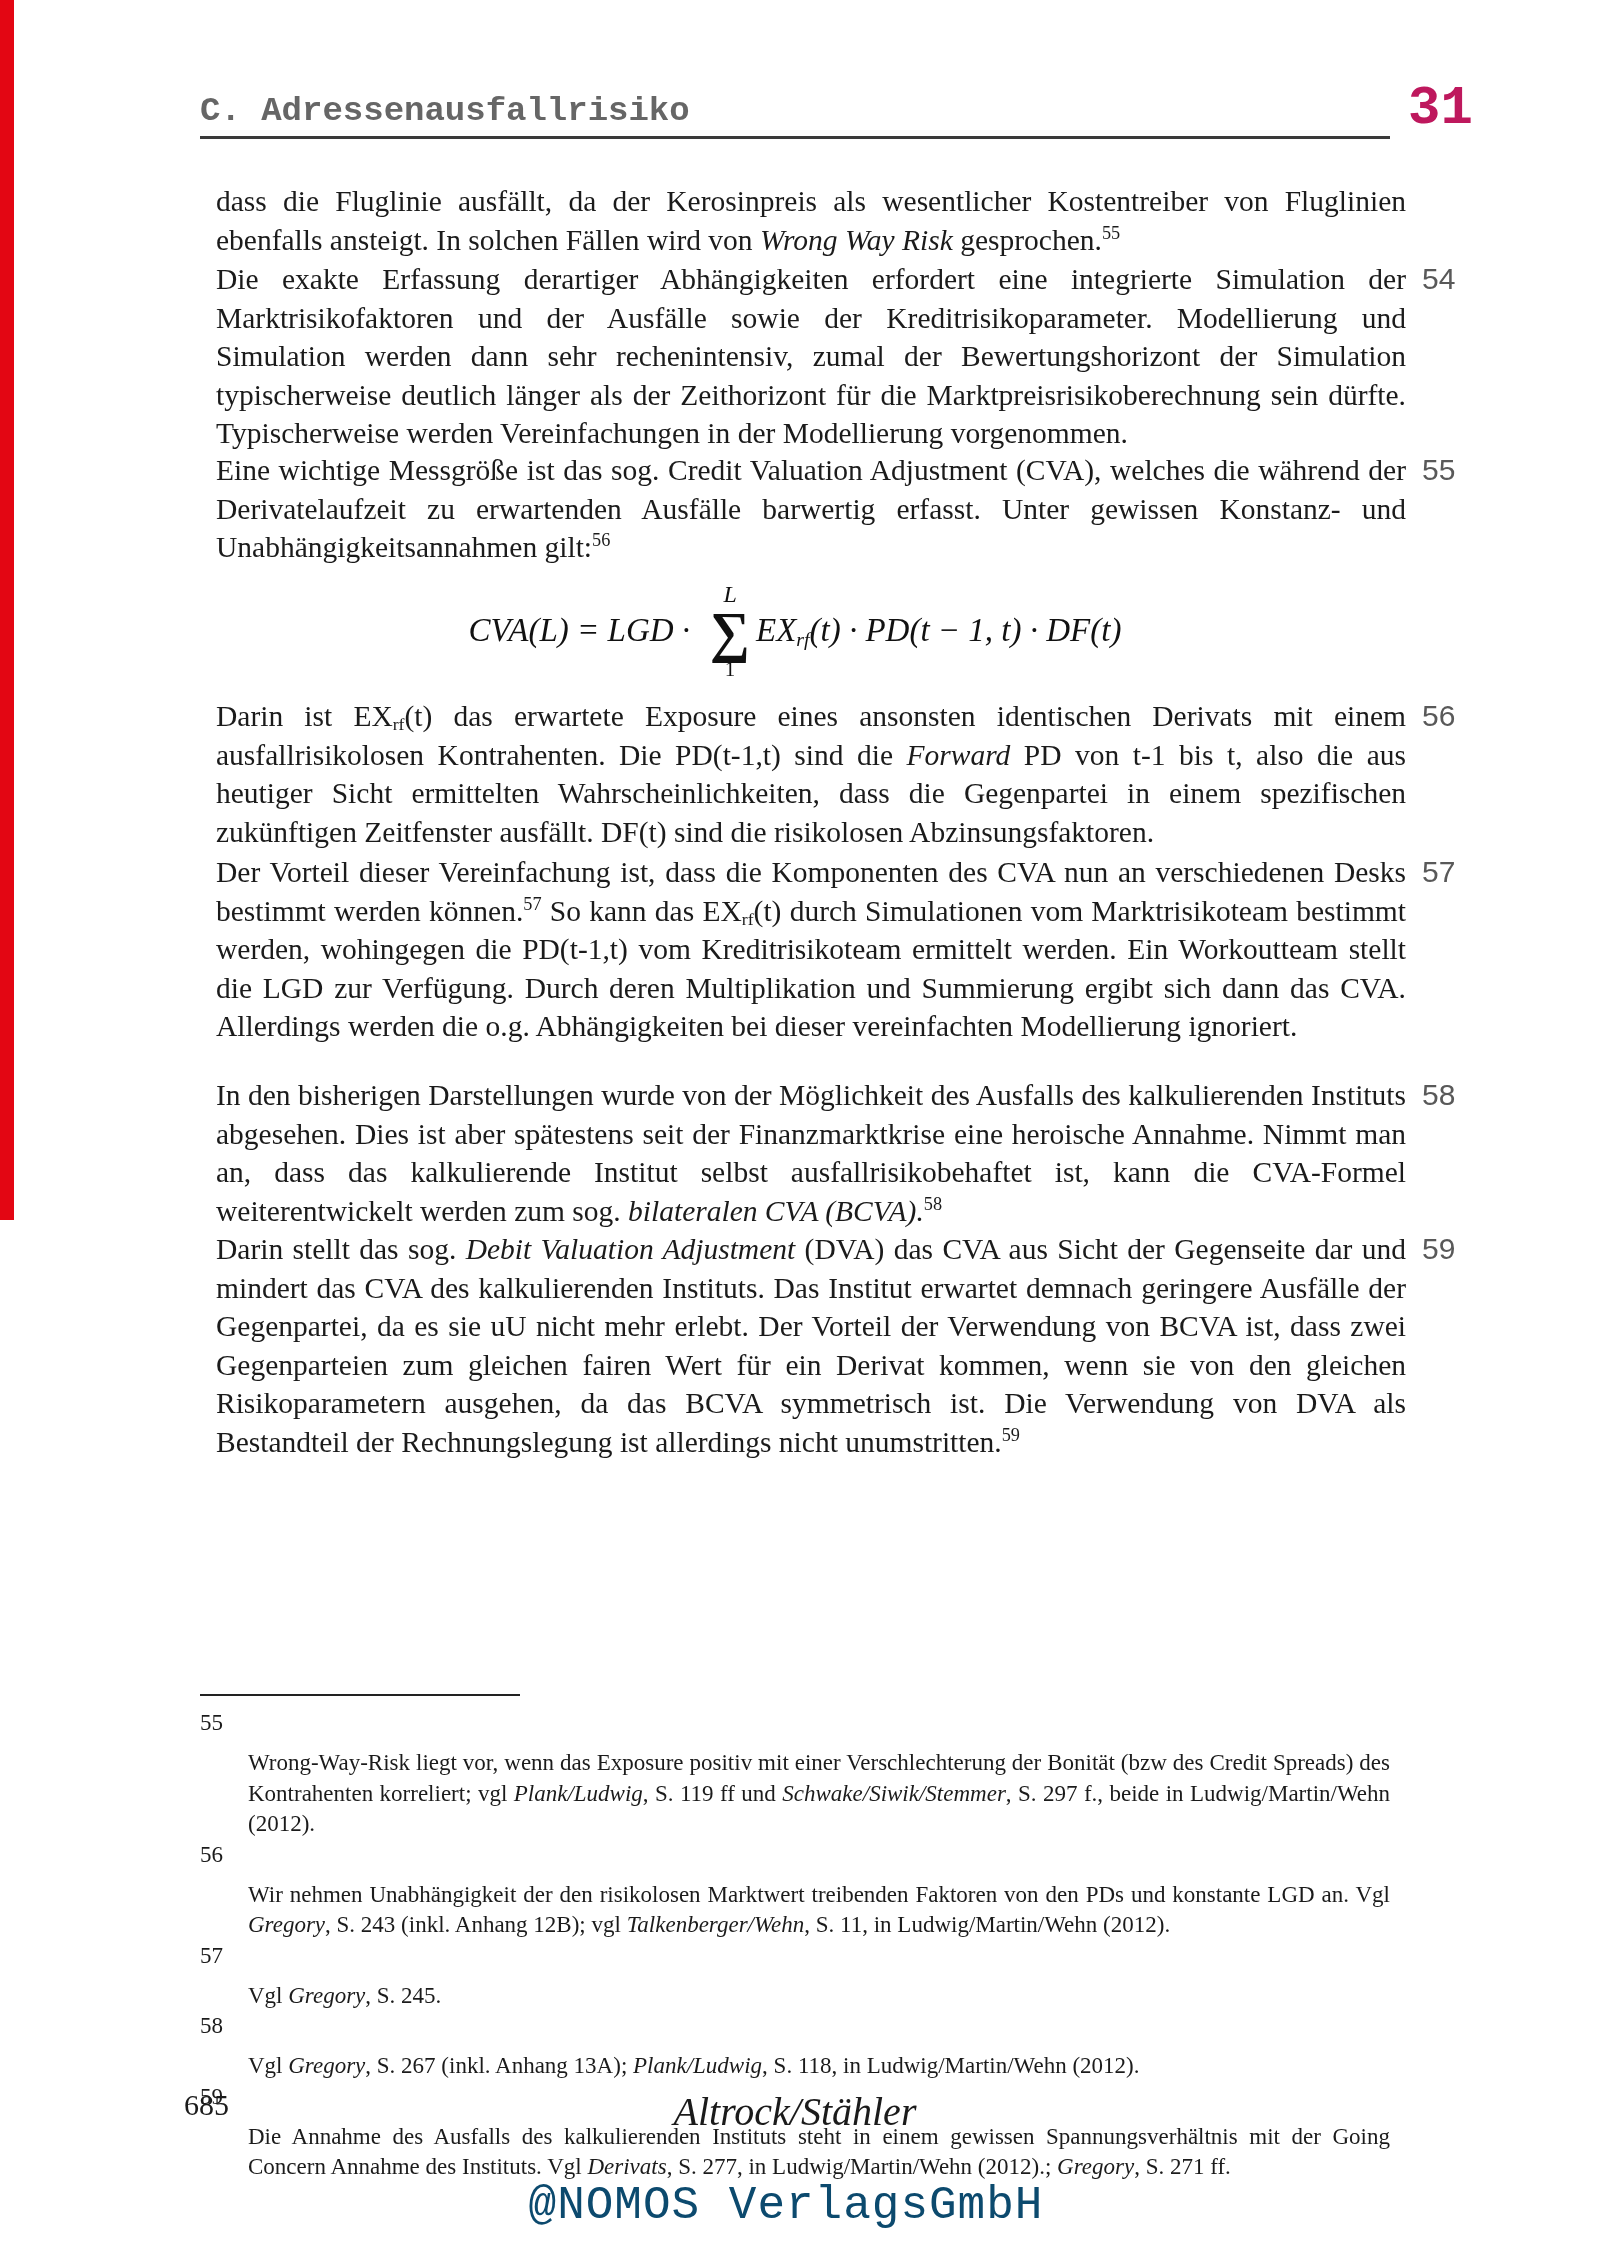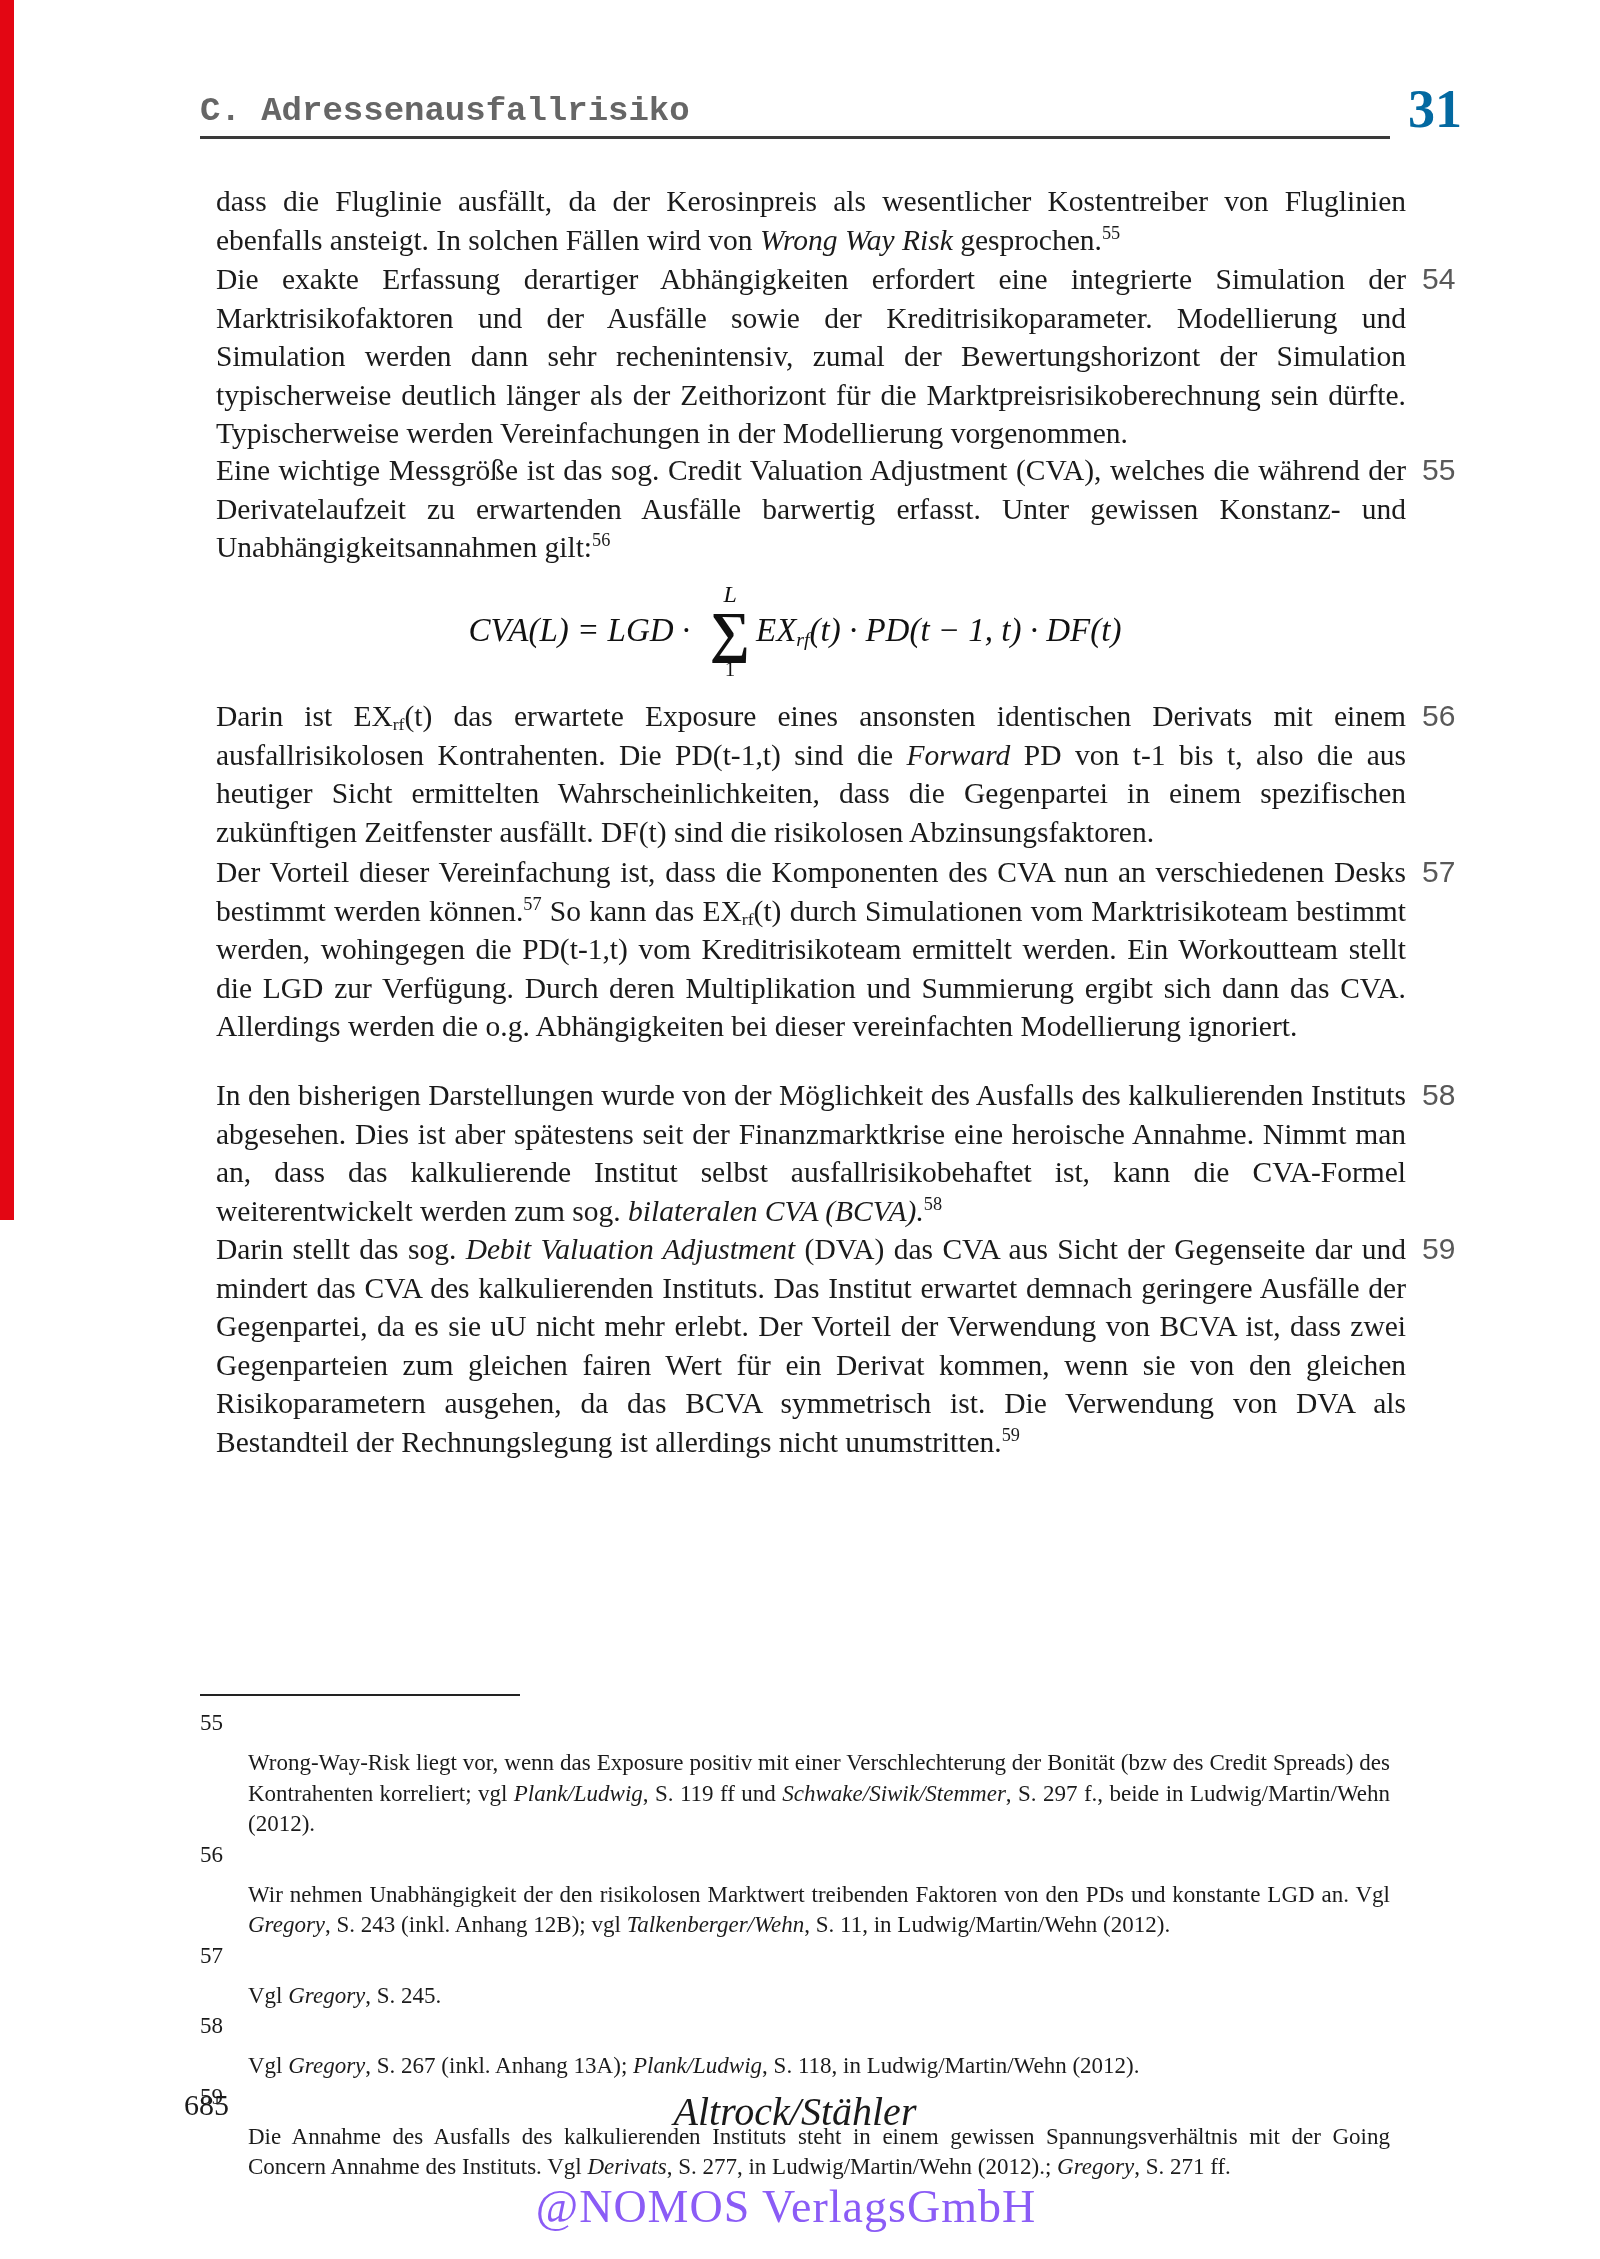--- a/index.html
+++ b/index.html
@@ -6,21 +6,21 @@
   body{width:1600px;height:2259px;position:relative;background:#ffffff;
        font-family:"Liberation Serif",serif;color:#1b1b1b;overflow:hidden;}
 
   
   .red-bar{position:absolute;left:0;top:0;width:14px;height:1220px;}
 
   
   .header-title{position:absolute;left:200px;top:92px;width:1190px;
        font-family:Liberation Mono, monospace;font-weight:bold;font-size:34px;color:#666666;}
   .header-pagenum{position:absolute;left:1408px;top:78px;width:90px;
-       font-family:Liberation Serif, serif;font-weight:bold;font-size:54px;color:#0369a1;}
+       font-family:Liberation Mono, monospace;font-weight:bold;font-size:54px;color:#be185d;}
   .header-rule{position:absolute;left:200px;top:136px;width:1190px;height:2.5px;background:#3a3a3a;}
 
   
   #content{position:absolute;left:200px;top:0;width:1190px;}
   .para-row{position:absolute;width:1190px;}
   .para-text{width:1190px;font-size:29.5px;line-height:38.5px;text-align:justify;margin-left:16px;}
   .para-text em{font-style:italic;}
   .para-text sup, .fn-text sup{font-size:0.62em;line-height:0;vertical-align:super;}
   .para-text sub, .formula sub{font-size:0.6em;line-height:0;vertical-align:-0.25em;}
   .margin-num{position:absolute;left:1222px;top:2px;width:60px;
@@ -47,21 +47,21 @@
   .fn-text em{font-style:italic;}
 
   
   .footer-authors{position:absolute;left:200px;top:2088px;width:1190px;text-align:center;
        font-style:italic;font-size:40px;}
   .footer-pagenum{position:absolute;left:184px;top:2088px;width:1190px;text-align:left;
        font-size:30px;}
 
   
   .watermark{position:absolute;left:0;top:2180px;width:1572px;text-align:center;
-       font-family:Liberation Serif, serif;font-size:46px;color:#8b5cf6;letter-spacing:1px;}
+       font-family:Liberation Mono, monospace;font-size:46px;color:#0c4a6e;letter-spacing:1px;}
 </style>
 </head>
 <body>
 
 <div class="red-bar" style="background: rgb(227, 6, 19);"></div>
 
 <div class="header-title">C. Adressenausfallrisiko</div>
 <div class="header-pagenum">31</div>
 <div class="header-rule"></div>
 

